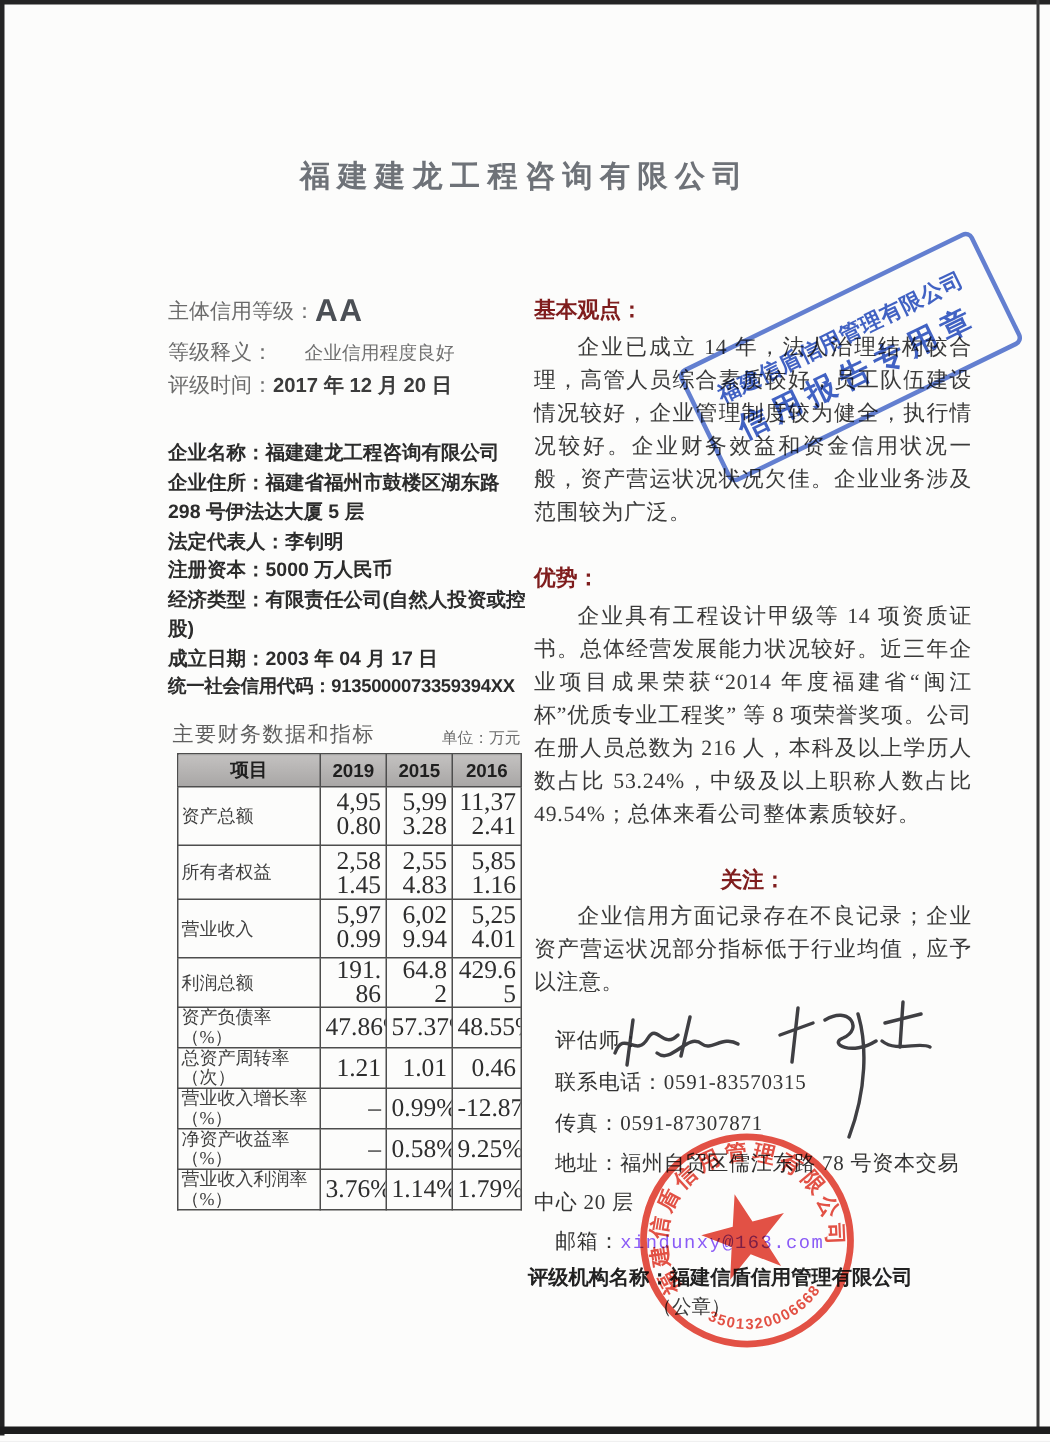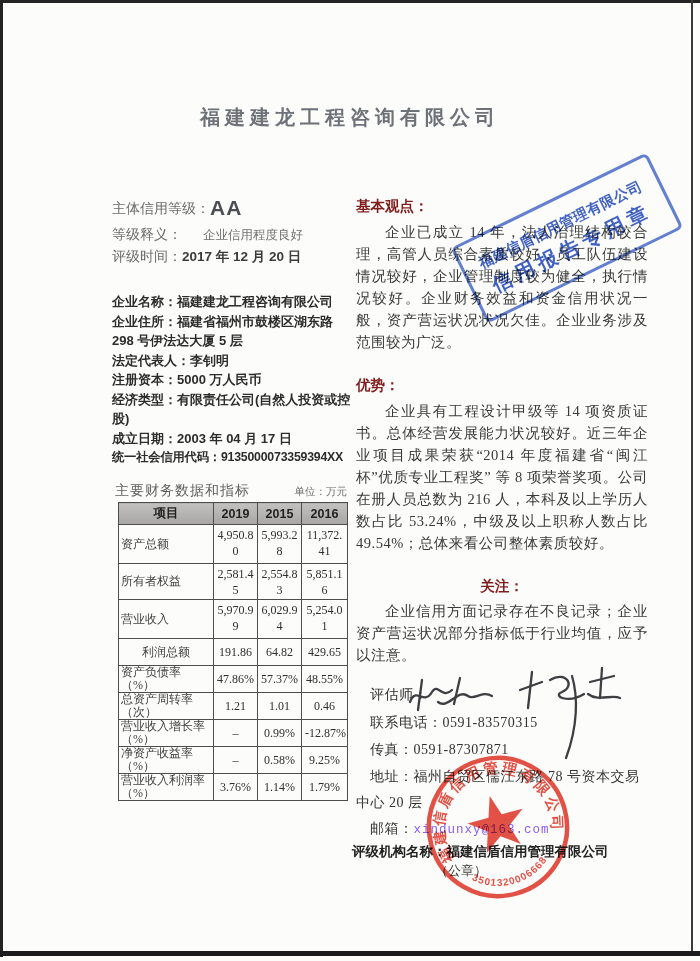--- a/index.html
+++ b/index.html
@@ -30,25 +30,25 @@
 
   .fin-head{position:absolute;left:115px;top:481px;width:232px;}
   .fin-title{font-size:14px;color:#5f5f5f;letter-spacing:1px;display:inline-block;}
   .fin-unit{float:right;font-size:10.5px;color:#6d6d6d;margin-top:4px;}
   .fin-table{position:absolute;left:118px;top:502px;border-collapse:collapse;table-layout:fixed;
              width:229px;font-family:"Liberation Serif",serif;}
   .fin-table td,.fin-table th{border:1px solid #4d4d4d;overflow:hidden;}
   .fin-table th{background:linear-gradient(#c3c1c0,#a8a6a5);
              font-family:"Liberation Sans",sans-serif;font-size:12.5px;color:#1f1f1f;height:19px;}
   .fin-table .lbl{font-size:12px;color:#3f3f3f;padding:0 2px;vertical-align:middle;}
-  .fin-table .val{font-size:12px;color:#2e2e2e;text-align:center;padding:0 3px;
+  .fin-table .val{font-size:17px;color:#2e2e2e;text-align:right;padding:0 3px;
              word-break:break-all;line-height:16px;}
   .row-t td{height:36px;} .row-t .val{vertical-align:top;padding-top:2px;}
   .row-m td{height:33px;} .row-m .val{vertical-align:top;padding-top:2px;}
-  .row-p td{height:26px;text-align:center;}
+  .row-p td{height:26px;}
   .row-s td{height:17px;line-height:13px;} .row-s .val{white-space:nowrap;}
 
   
   .rh{position:absolute;left:356px;width:292px;font-family:"Liberation Sans",sans-serif;
       font-weight:bold;font-size:14.5px;color:#7f1d1d;}
   .para{position:absolute;left:356px;width:292px;text-align:justify;text-indent:2em;
       line-height:22px;font-size:14.5px;color:#3a3a3a;letter-spacing:0.5px;}
   .rline{position:absolute;left:356px;width:292px;font-size:14px;color:#333;
       text-indent:1em;letter-spacing:0.5px;line-height:26px;}
   .email-val{font-family:"Liberation Mono",monospace;font-size:12.5px;letter-spacing:1px;color:#8b5cf6;}

